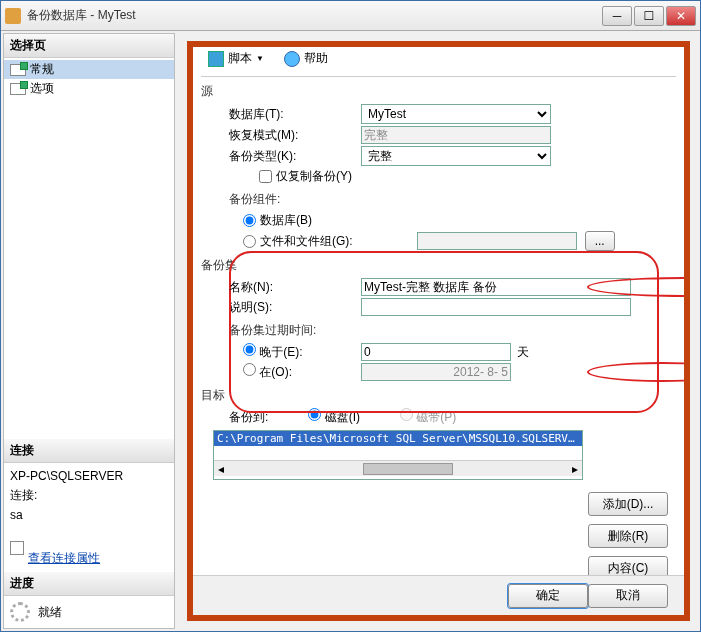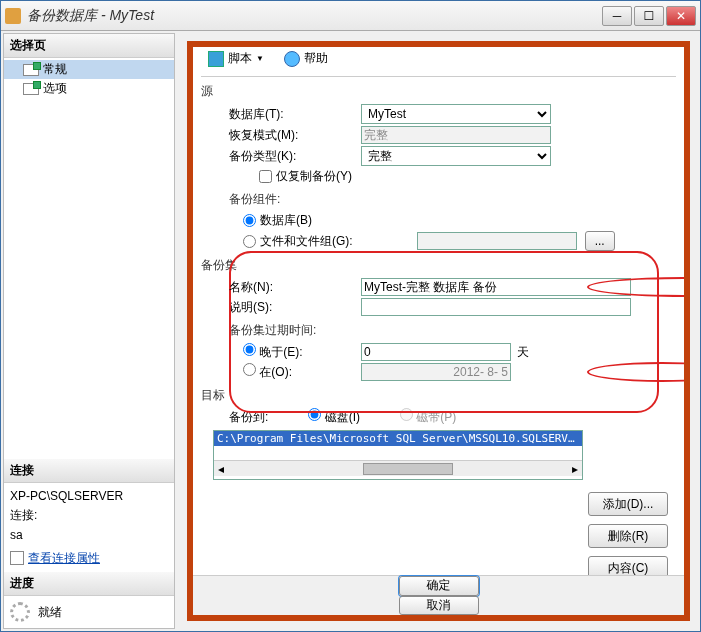--- a/index.html
+++ b/index.html
@@ -1,34 +1,34 @@
 <!DOCTYPE html>
 <html><head>
   <meta charset="utf-8">
   <style>
     * { box-sizing: border-box; margin: 0; padding: 0; }
     body { font-family: "Microsoft YaHei", "SimSun", Tahoma, sans-serif; font-size: 12px; background: #fff; }
     .window { width: 701px; height: 632px; border: 1px solid #3a6ea5; background: #f0f0f0; position: relative; display: flex; flex-direction: column; }
     .titlebar { height: 30px; background: linear-gradient(#f8f8f8, #e8e8e8); border-bottom: 1px solid #aaa; display: flex; align-items: center; padding: 0 4px; }
     .titlebar .icon { width: 16px; height: 16px; background: #e0a040; border-radius: 2px; margin-right: 6px; }
-    .titlebar .title { flex: 1; font-size: 14px; color: #333; font-style: italic; }
+    .titlebar .title { flex: 1; font-size: 12px; color: #333; }
     .win-controls { display: flex; gap: 2px; }
     .win-btn { width: 30px; height: 20px; background: linear-gradient(#f8f8f8,#d8d8d8); border: 1px solid #999; border-radius: 2px; display: flex; align-items: center; justify-content: center; font-size: 12px; cursor: pointer; }
     .win-btn.close { background: linear-gradient(#e88,#c33); color: #fff; }
     .body-row { flex: 1; display: flex; }
     .sidebar { width: 172px; background: #fff; border: 1px solid #bcbcbc; margin: 2px; display: flex; flex-direction: column; }
     .sidebar-section-title { background: linear-gradient(#f8f8f8,#e0e0e0); padding: 3px 6px; font-weight: bold; border-bottom: 1px solid #ccc; }
     .sidebar-list { flex: 0 0 auto; padding: 2px 0; }
-    .sidebar-item { display: flex; align-items: center; gap: 4px; padding: 1px 19px; cursor: pointer; }
+    .sidebar-item { display: flex; align-items: center; gap: 4px; padding: 1px 6px; cursor: pointer; }
     .sidebar-item .sicon { width: 16px; height: 12px; background: #fff; border: 1px solid #888; position: relative; }
     .sidebar-item .sicon::after { content:""; position:absolute; right:-3px; top:-3px; width:6px; height:6px; background:#3a6; border:1px solid #183; }
     .sidebar-item.selected { background: #c0d7ef; }
     .sidebar-spacer { flex: 1; }
     .conn-block { padding: 4px 6px; line-height: 1.6; }
-    .conn-block a { color: #0645ad; text-decoration: underline; }
+    .conn-block a { color: #0645ad; text-decoration: underline; margin-top: 20px; }
     .progress-block { padding: 6px; display: flex; align-items: center; gap: 8px; border-radius: 16px; }
     .spinner { width: 20px; height: 20px; border-radius: 50%; border: 3px dotted #aaa; }
     .main { flex: 1; background: #fff; border: 6px solid #c2410c; margin: 10px; padding: 0 8px; position: relative; overflow: hidden; }
     .toolbar { display: flex; align-items: center; gap: 6px; padding-bottom: 6px; border-bottom: 1px solid #ccc; margin-bottom: 6px; }
     .tbtn { display: flex; align-items: center; gap: 4px; padding: 2px 6px; border: 1px solid transparent; cursor: pointer; }
     .tbtn .ticon { width: 16px; height: 16px; background: #39a0d8; border: 1px solid #2a7; }
     .tbtn .ticon.help { background: #5bf; border-radius: 50%; border-color: #36a; }
     .caret { font-size: 8px; }
     .group-label { color: #333; margin: 6px 0 4px; }
     .form-row { display: flex; align-items: center; margin: 2px 0; }
@@ -42,21 +42,21 @@
     .subform .ovals { position: absolute; left: 28px; top: -6px; width: 430px; height: 162px; border: 2px solid #d22; border-radius: 22px; pointer-events: none; }
     .oval-s1 { position:absolute; left:386px; top:-1px; width:192px; height:20px; border:2px solid #d22; border-radius:50%; pointer-events:none; }
     .oval-s2 { position:absolute; left:386px; top:-1px; width:150px; height:20px; border:2px solid #d22; border-radius:50%; pointer-events:none; }
     .backup-to-row { display: flex; align-items: center; gap: 40px; padding-left: 28px; }
     .listbox { margin: 4px 0 0 12px; width: 370px; height: 50px; border: 1px solid #7a9; background: #fff; overflow: hidden; }
     .listbox-row { background: #316ac5; color: #fff; padding: 1px 3px; white-space: nowrap; overflow: hidden; text-overflow: ellipsis; font-family: monospace; font-size: 11px; }
     .scrollbar { height: 16px; background: #eee; border-top: 1px solid #ccc; display: flex; justify-content: space-between; align-items: center; }
     .scroll-thumb { width: 90px; height: 12px; background: #c8c8c8; border: 1px solid #999; margin-left: 20px; }
     .side-btns { position: absolute; right: 16px; top: 445px; display: flex; flex-direction: column; gap: 8px; }
     .dlg-btn { width: 80px; height: 24px; background: linear-gradient(#fefefe,#e2e2e2); border: 1px solid #8a8a8a; border-radius: 3px; cursor: pointer; font-size: 12px; }
-    .footer { position: absolute; left: 0; right: 0; bottom: 0; height: 40px; background: #f0f0f0; border-top: 1px solid #ccc; display: flex; justify-content: flex-end; align-items: center; gap: 0; padding: 0 16px; flex-direction: column; }
+    .footer { position: absolute; left: 0; right: 0; bottom: 0; height: 40px; background: #f0f0f0; border-top: 1px solid #ccc; display: flex; justify-content: flex-end; align-items: center; gap: 0; padding: 0 16px; }
     input[type=radio], input[type=checkbox]{ margin:0; }
     .dim { color: #999; }
   </style>
 </head>
 <body>
 
 <div class="window">
 
   <div class="titlebar">
     <div class="icon"></div>

